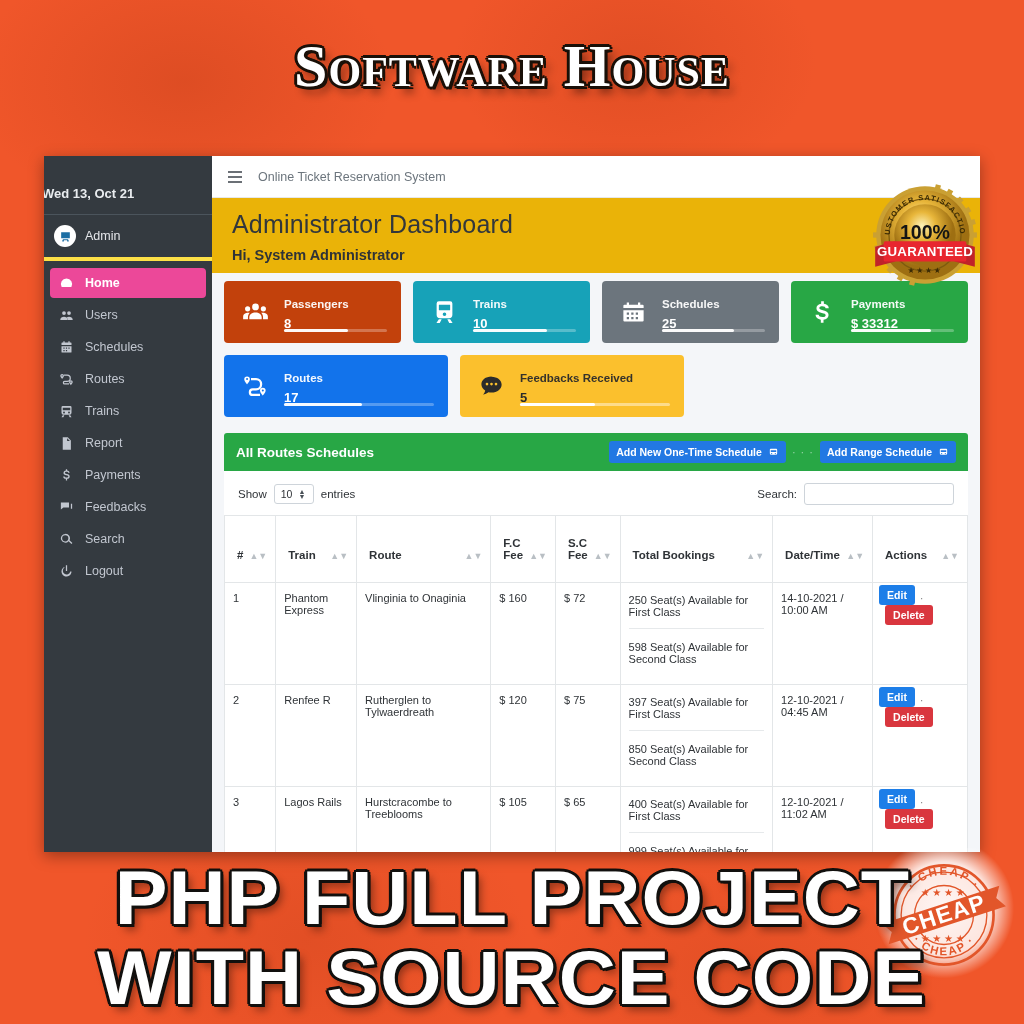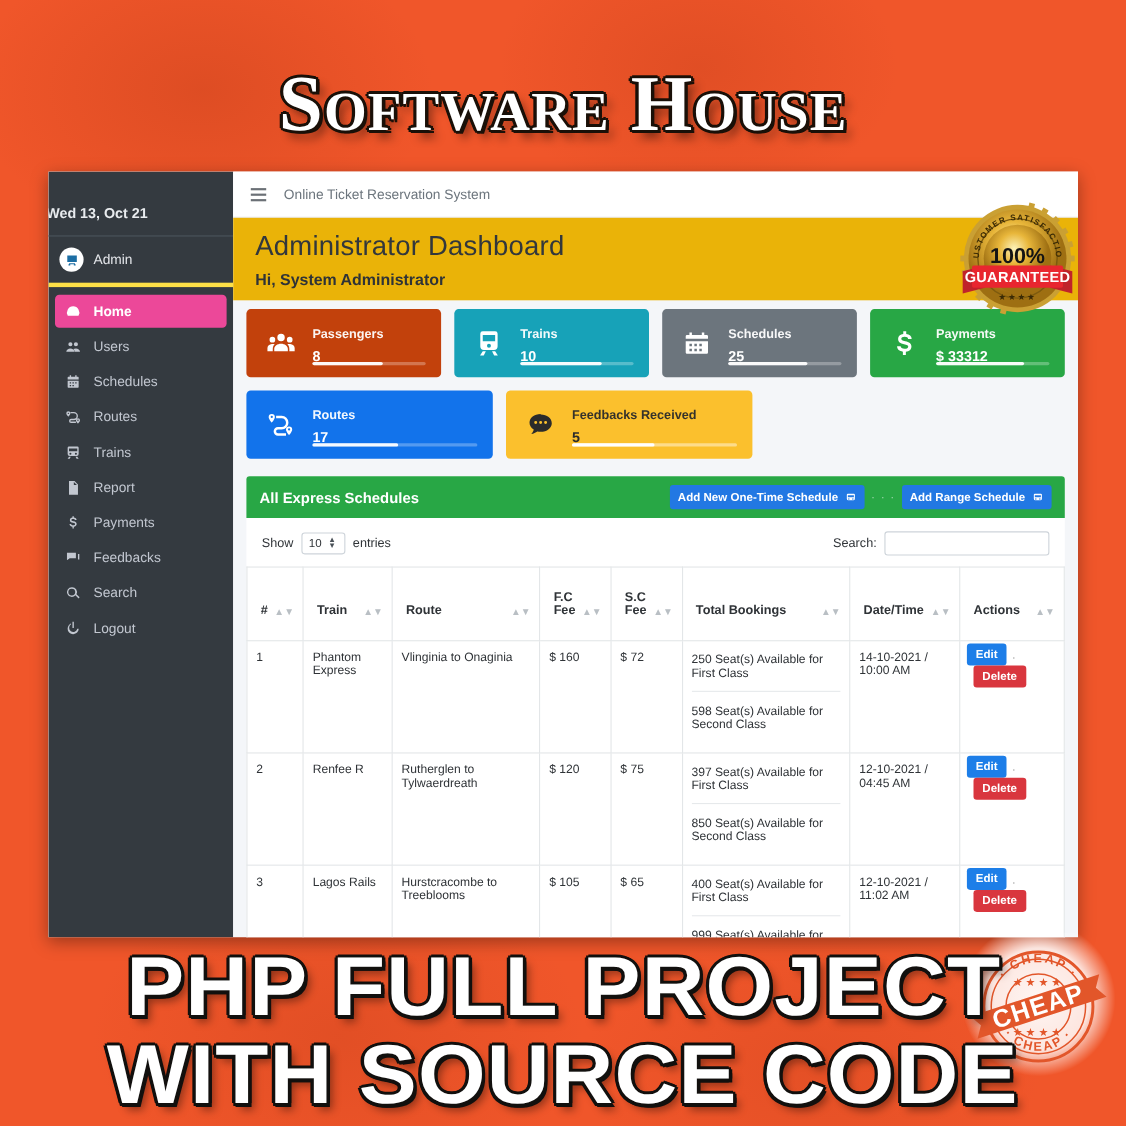--- a/index.html
+++ b/index.html
@@ -15,25 +15,25 @@
     background:
       radial-gradient(ellipse 300px 200px at 18% 8%, rgba(180,55,20,.30), rgba(180,55,20,0) 70%),
       radial-gradient(ellipse 260px 180px at 62% 6%, rgba(180,55,20,.26), rgba(180,55,20,0) 70%),
       radial-gradient(ellipse 320px 220px at 30% 92%, rgba(180,55,20,.24), rgba(180,55,20,0) 70%),
       radial-gradient(ellipse 300px 200px at 72% 95%, rgba(180,55,20,.20), rgba(180,55,20,0) 70%),
       #f0562a;
   }
 
   
   .promo-title {
-    position: absolute; top: 35px; left: 0; width: 1024px; height: 118px;
+    position: absolute; top: 7px; left: 0; width: 1024px; height: 118px;
     display: flex; align-items: center; justify-content: center;
     font-family: "Liberation Serif", serif;
     font-weight: bold;
-    font-size: 72px;
+    font-size: 60px;
     letter-spacing: 1px;
     color: #ffffff;
     font-variant: small-caps;
     white-space: nowrap;
     text-shadow:
       3px 3px 0 #1a1008, -2px -2px 0 #1a1008, 2px -2px 0 #1a1008, -2px 2px 0 #1a1008,
       0 3px 0 #1a1008, 3px 0 0 #1a1008, 0 -3px 0 #1a1008, -3px 0 0 #1a1008,
       6px 7px 9px rgba(0,0,0,.45);
   }
 
@@ -414,21 +414,21 @@
           </span>
           <span class="stat-bar">
               <i style="width:50%"></i>
             </span>
         </div>
       </div>
     </div>
 
     <div class="panel">
       <div class="panel-head">
-        <span class="panel-title">All Express Schedules</span>
+        <span class="panel-title">All Routes Schedules</span>
         <span class="panel-actions">
           <button class="btn-blue">
             <span>Add New One-Time Schedule</span>
             <svg viewBox="0 0 24 24">
                 <path d="M6 4h12a2 2 0 012 2v8a3 3 0 01-3 3H7a3 3 0 01-3-3V6a2 2 0 012-2zm0 3v4h12V7H6zm2 6a1.4 1.4 0 100 2.8A1.4 1.4 0 008 13zm8 0a1.4 1.4 0 100 2.8A1.4 1.4 0 0016 13z"></path>
               </svg>
           </button>
           <span class="dots">· · ·</span>
           <button class="btn-blue">
             <span>Add Range Schedule</span>

